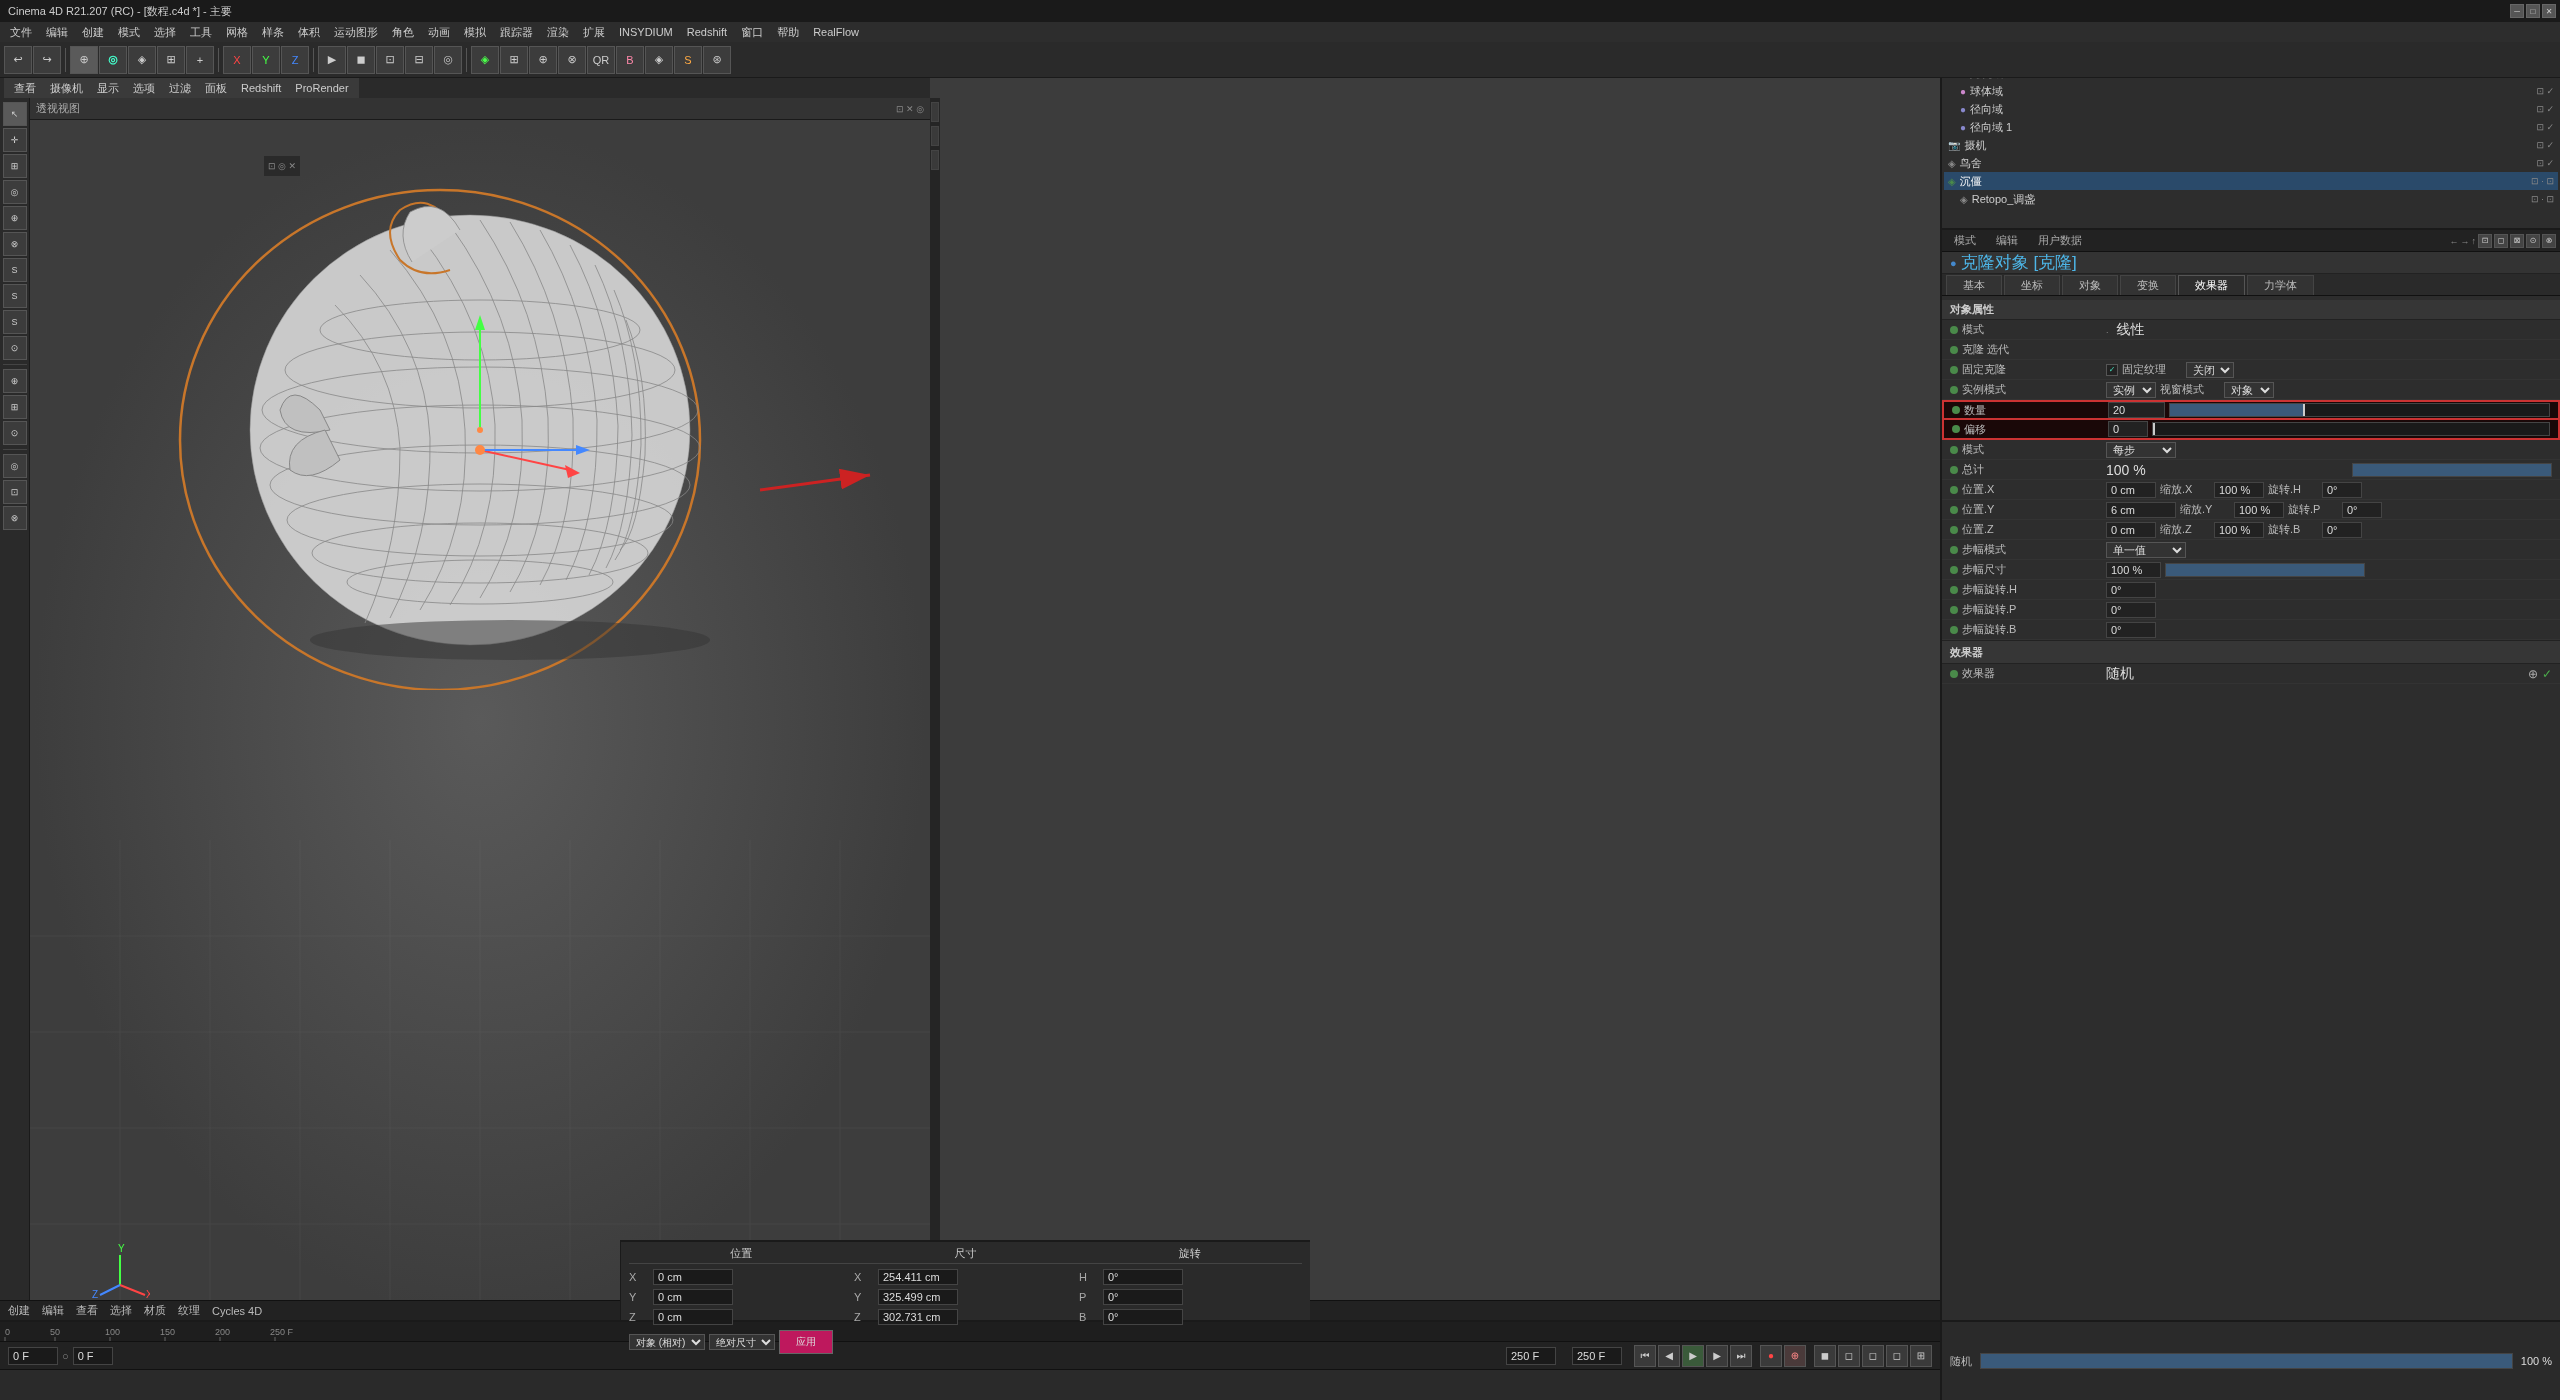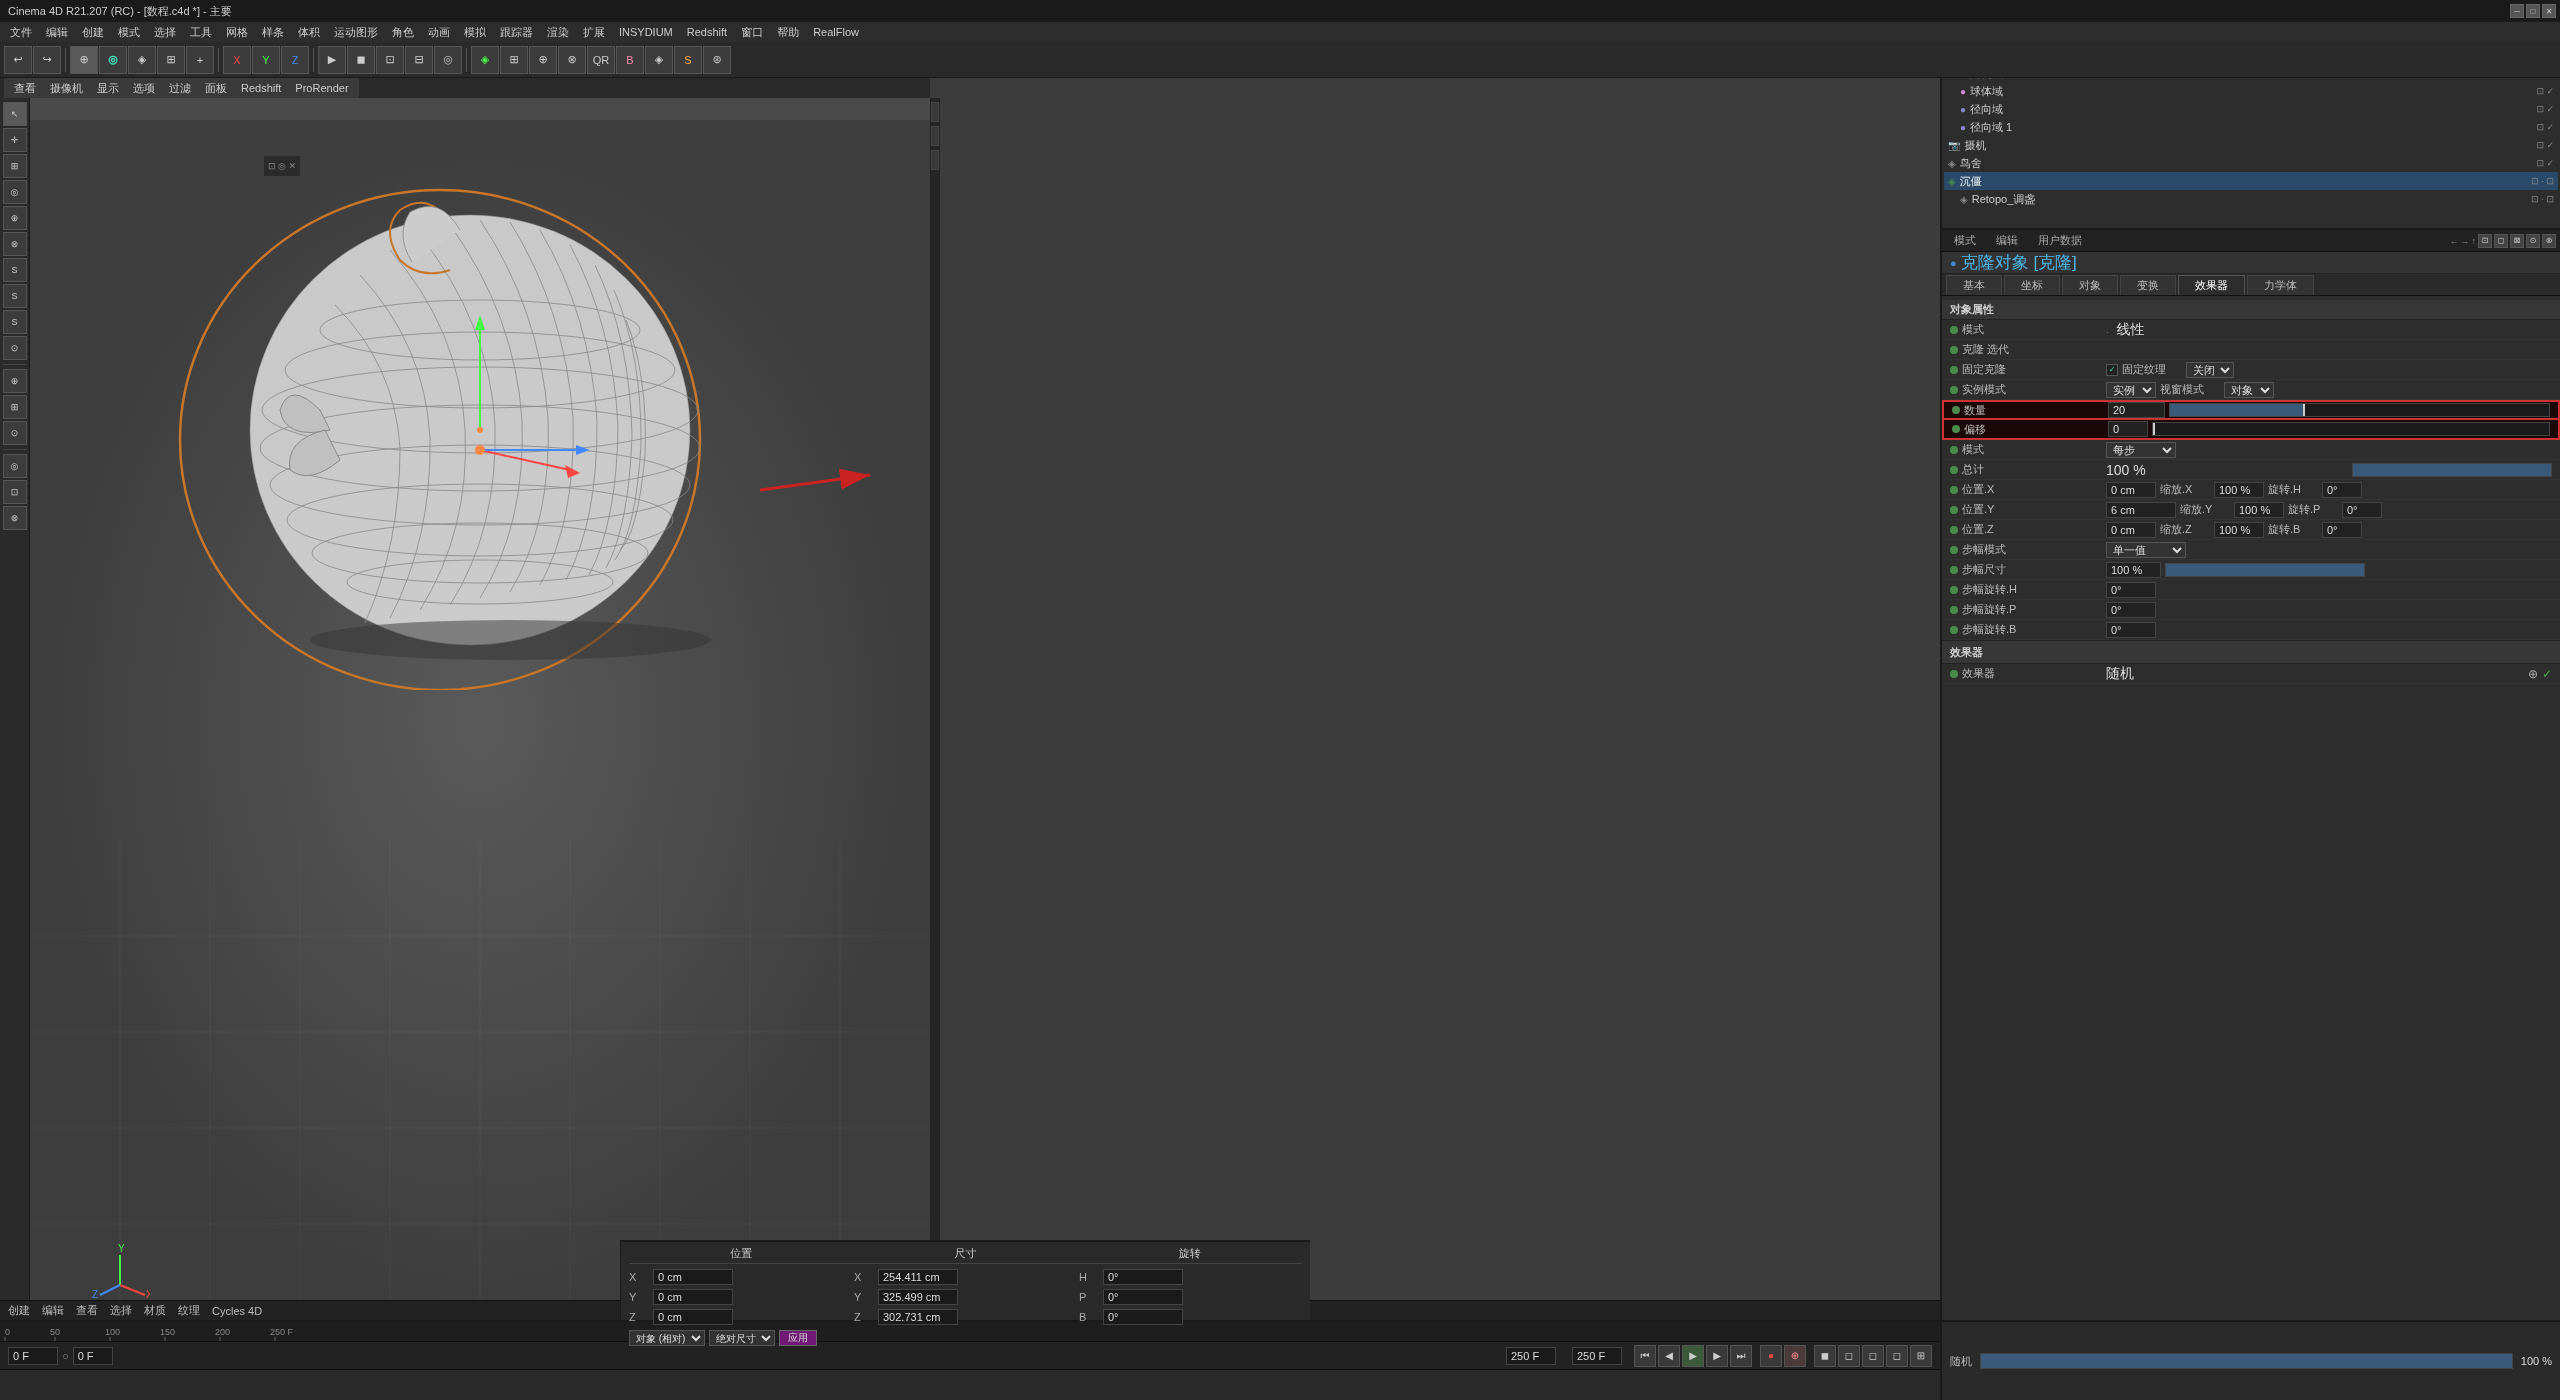--- a/index.html
+++ b/index.html
@@ -679,20 +679,24 @@
   <div class="sidebar-btn">⊞</div>
   <div class="sidebar-btn">⊙</div>
   <div style="width:24px; height:1px; background:#444; margin:2px 0;"></div>
   <div class="sidebar-btn">◎</div>
   <div class="sidebar-btn">⊡</div>
   <div class="sidebar-btn">⊗</div>
 </div>
 
 <div id="viewport">
 
+  <div style="position:absolute; top:0; left:0; right:0; height:22px; background:#333; display:flex; align-items:center; justify-content:space-between; padding:0 6px; border-bottom:1px solid #1a1a1a; z-index:10;">
+    <span style="font-size:11px; color:#aaa;">透视视图</span>
+    <span style="font-size:9px; color:#888;">⊡ ✕ ◎</span>
+  </div>
 
   <div id="particle-info">
     <div>Number of emitters: 0</div>
     <div>Total live particles: 0</div>
   </div>
 
   <div id="camera-label">默认摄像机·*</div>
 
   <div id="viewport-canvas">
 
@@ -1185,21 +1189,21 @@
     </div>
   </div>
 
   <div style="display:flex; gap:4px; margin-top:4px; align-items:center;">
     <select style="background:#333; border:1px solid #555; color:#ddd; font-size:10px; height:16px; padding:0 2px;">
       <option>对象 (相对)</option>
     </select>
     <select style="background:#333; border:1px solid #555; color:#ddd; font-size:10px; height:16px; padding:0 2px;">
       <option>绝对尺寸</option>
     </select>
-    <button style="background:#701a75; border:1px solid #666; color:#ddd; font-size:10px; height:16px; padding:0 8px; cursor:pointer;">应用</button>
+    <button style="background:#be185d; border:1px solid #666; color:#ddd; font-size:10px; height:24px; padding:0 16px; cursor:pointer;">应用</button>
   </div>
 </div>
 
 <div id="right-bottom">
   <span class="rnd-label">随机</span>
   <div style="flex:1; height:16px; background:#1a1a1a; border:1px solid #444; position:relative;">
     <div style="width:100%; height:100%; background:#3a5a7a;"></div>
   </div>
   <span class="rnd-value">100 %</span>
 </div>

